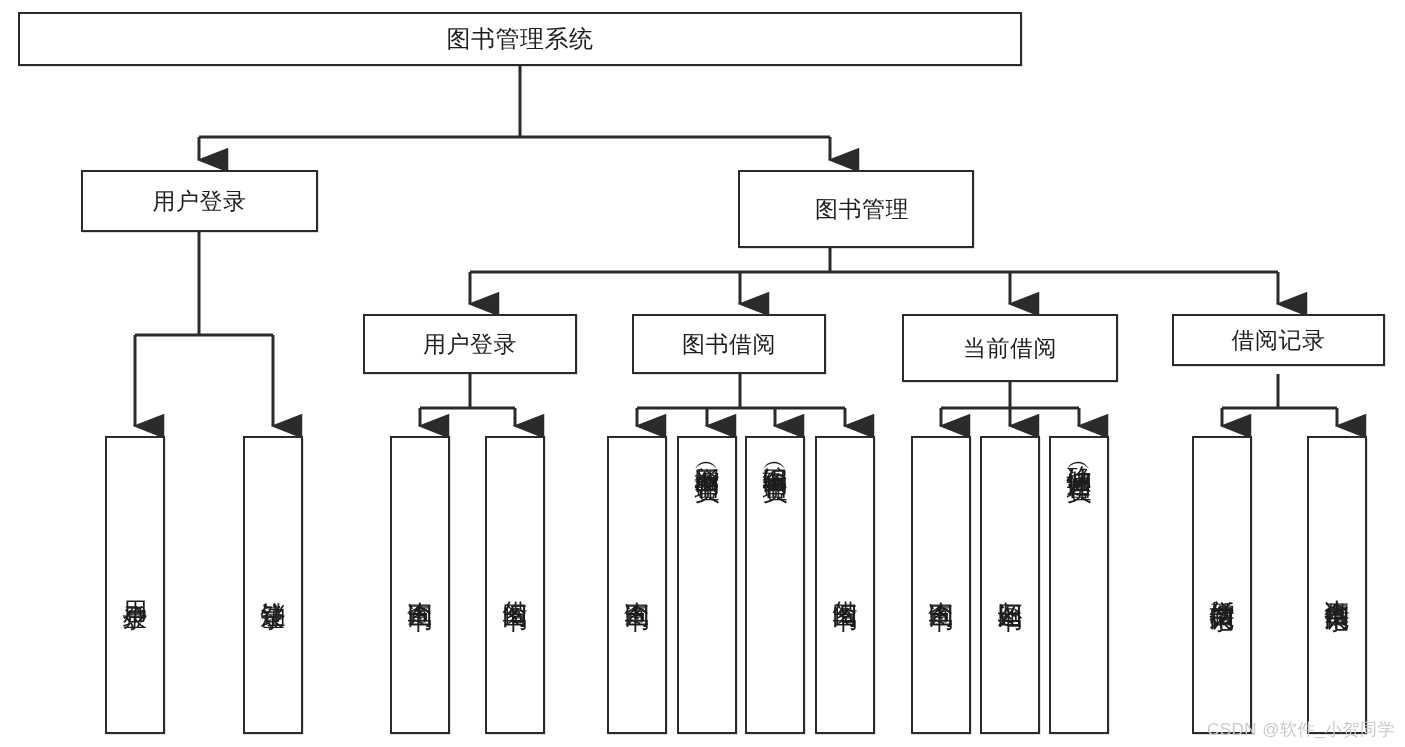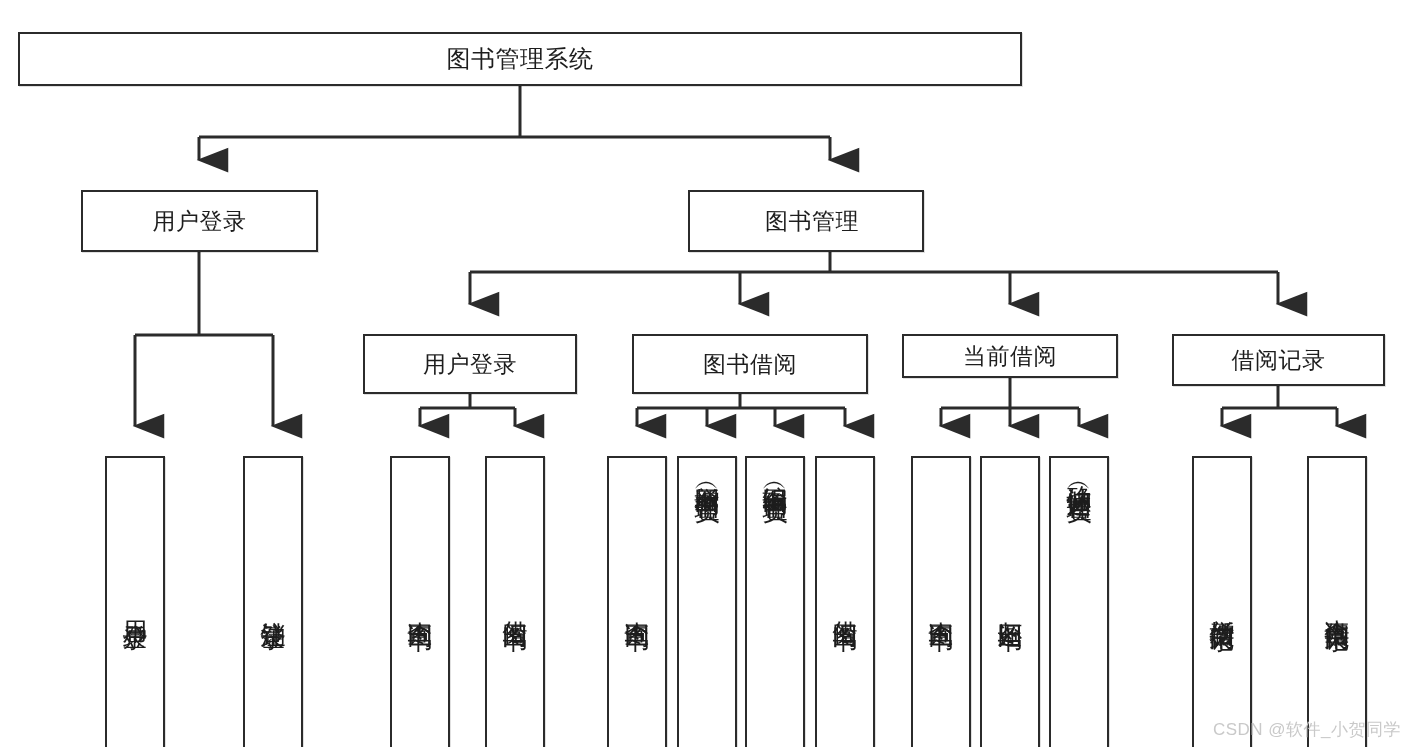--- a/index.html
+++ b/index.html
@@ -28,21 +28,20 @@
   .node {
     position: absolute;
     box-sizing: border-box;
     border: 2.5px solid #2b2b2b;
     background: #ffffff;
     display: flex;
     align-items: center;
     justify-content: center;
     color: #1d1d1d;
     box-shadow: 1px 1px 0 rgba(0,0,0,0.12);
-    margin-top: 20px;
   }
   .node .label {
     display: block;
     text-align: center;
     letter-spacing: 0.5px;
   }
   
   .node.h .label {
     font-size: 23px;
     line-height: 1.15;
@@ -64,21 +63,21 @@
     line-height: 1.08;
     letter-spacing: 2px;
     white-space: nowrap;
     -webkit-text-orientation: upright;
   }
   .node.v.center {
     align-items: center;
   }
   #watermark {
     position: absolute;
-    right: 4px;
+    right: 10px;
     bottom: 6px;
     font-size: 17px;
     color: #c9c9c9;
     letter-spacing: 0.5px;
     white-space: nowrap;
     user-select: none;
   }
 </style>
 </head>
 <body>
@@ -138,31 +137,31 @@
     </g>
   </svg>
 
   <div class="node h root" style="left:18px; top:12px; width:1004px; height:54px;">
     <span class="label">图书管理系统</span>
   </div>
 
   <div class="node h" style="left:81px; top:170px; width:237px; height:62px;">
     <span class="label">用户登录</span>
   </div>
-  <div class="node h" style="left:688px; top:170px; width:236px; height:62px;padding-left:12px;">
+  <div class="node h" style="left:738px; top:170px; width:236px; height:78px;padding-left:12px;">
     <span class="label">图书管理</span>
   </div>
 
   <div class="node h" style="left:363px; top:314px; width:214px; height:60px;">
     <span class="label">用户登录</span>
   </div>
-  <div class="node h" style="left:632px; top:314px; width:236px; height:60px;">
+  <div class="node h" style="left:632px; top:314px; width:194px; height:60px;">
     <span class="label">图书借阅</span>
   </div>
-  <div class="node h" style="left:902px; top:314px; width:216px; height:44px;">
+  <div class="node h" style="left:902px; top:314px; width:216px; height:68px;">
     <span class="label">当前借阅</span>
   </div>
   <div class="node h" style="left:1172px; top:314px; width:213px; height:52px;">
     <span class="label">借阅记录</span>
   </div>
 
   <div class="node v center" style="left:105px; top:436px; width:60px; height:298px;">
     <span class="label">用户登录</span>
   </div>
   <div class="node v center" style="left:243px; top:436px; width:60px; height:298px;">

